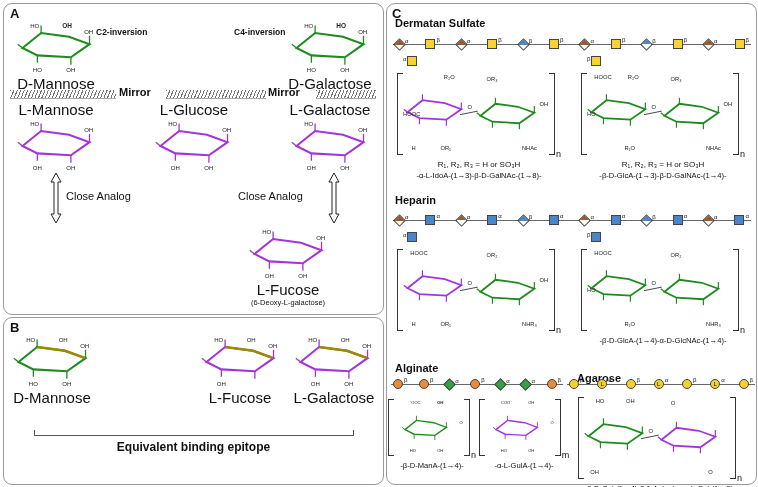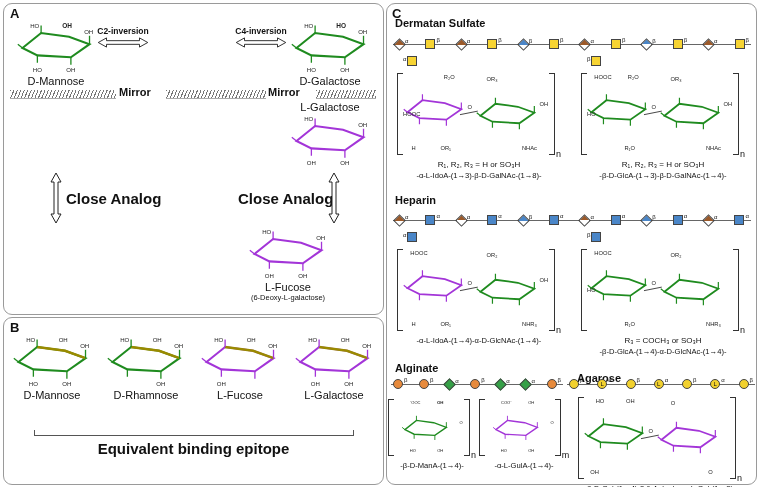--- a/index.html
+++ b/index.html
@@ -6,35 +6,35 @@
   body{width:758px;height:487px;position:relative;font-family:"Liberation Sans",sans-serif;color:#111;overflow:hidden}
   .panel{position:absolute;border:1.4px solid #9a9a9a;border-radius:9px;background:#fff}
   #panelA{left:3px;top:3px;width:379px;height:310px}
   #panelB{left:3px;top:317px;width:379px;height:166px}
   #panelC{left:386px;top:3px;width:369px;height:480px}
   .plabel{position:absolute;font-weight:bold;font-size:13px}
   
   .sugar{position:absolute;display:flex;flex-direction:column;align-items:center}
   .sugar .ring{width:88px;height:54px;flex:0 0 auto}
   .name-top{flex-direction:column-reverse}
-  .sname{font-size:11px;margin-top:1px;white-space:nowrap}
+  .sname{font-size:15px;margin-top:1px;white-space:nowrap}
   .ssub{font-size:7.5px;white-space:nowrap}
   .rl{font-size:6.5px;fill:#222}
   .rl.bold{font-weight:bold;font-size:7px}
   
-  .inv{position:absolute;display:flex;flex-direction:column;align-items:center;font-size:8.5px;font-weight:bold;white-space:nowrap}
+  .inv{position:absolute;display:flex;flex-direction:row;align-items:center;font-size:8.5px;font-weight:bold;white-space:nowrap}
   .inv svg{width:54px;height:11px;margin-top:1px}
   
   .mbar{position:absolute;height:8px;background:repeating-linear-gradient(112deg,#777 0 1px,rgba(0,0,0,0) 1px 3.2px);border-bottom:1px solid #aaa}
   .mirror-word{position:absolute;font-weight:bold;font-size:11px}
   .ca-arrow{position:absolute;width:12px;height:52px}
-  .ca-text{position:absolute;font-weight:bold;font-size:15px;white-space:nowrap}
+  .ca-text{position:absolute;font-weight:normal;font-size:11px;white-space:nowrap}
   
   .bbrace{position:absolute;height:5px;border-left:1px solid #555;border-right:1px solid #555;border-bottom:1px solid #555}
-  .bcaption{position:absolute;width:100%;text-align:center;font-weight:bold;font-size:15px}
+  .bcaption{position:absolute;width:100%;text-align:center;font-weight:bold;font-size:12px}
   
   .sectitle{position:absolute;font-weight:bold;font-size:11px;white-space:nowrap}
   .chain{position:absolute;height:16px;display:flex;align-items:center;justify-content:space-between;padding:0 2px}
   .chain::before{content:"";position:absolute;left:0;right:0;top:50%;border-top:1.2px solid #666}
   .unit{position:relative;z-index:1;display:flex;align-items:flex-start}
   .unit sup{font-size:6px;line-height:1;margin-left:1px;margin-top:-2px}
   .shape{width:10px;height:10px;border:1px solid #444;background:var(--c);display:flex;align-items:center;justify-content:center;box-sizing:border-box}
   .shape.dmd{width:9px;height:9px;transform:rotate(45deg);background:var(--c)}
   .shape.dmd.split{background:linear-gradient(135deg,var(--c) 50%,#fff 50%)}
   .shape.circ{border-radius:50%}
@@ -97,20 +97,42 @@
       <polygon points="1,6 10,1 10,4 46,4 46,1 55,6 46,11 46,8 10,8 10,11" fill="#fff" stroke="#222" stroke-width="1"></polygon>
     </svg>
   </div>
 
   <div class="mbar" style="left:6px;top:86px;width:106px"></div>
   <div class="mirror-word" style="left:115px;top:82px">Mirror</div>
   <div class="mbar" style="left:162px;top:86px;width:100px"></div>
   <div class="mirror-word" style="left:264px;top:82px">Mirror</div>
   <div class="mbar" style="left:312px;top:86px;width:60px"></div>
 
+  <div class="sugar name-top" style="left:0px;top:96px;width:104px">
+      <svg class="ring" viewBox="0 0 84 58">
+        <path d="M6,30 L26,14 L56,18 L78,26 L58,40 L22,38 Z" fill="none" stroke="#a335d8" stroke-width="2.2"></path>
+        <path d="M26,14 L26,6 M78,26 L78,17 M22,38 L22,46 M58,40 L58,48 M6,30 L1,26" stroke="#a335d8" stroke-width="1.4" fill="none"></path>
+        <text class="rl" x="24" y="9" text-anchor="end">HO</text>
+        <text class="rl" x="82" y="15" text-anchor="end">OH</text>
+        <text class="rl" x="22" y="56" text-anchor="middle">OH</text>
+        <text class="rl" x="58" y="56" text-anchor="middle">OH</text>
+      </svg>
+    <div class="sname">L-Mannose</div>
+  </div>
+  <div class="sugar name-top" style="left:138px;top:96px;width:104px">
+      <svg class="ring" viewBox="0 0 84 58">
+        <path d="M6,30 L26,14 L56,18 L78,26 L58,40 L22,38 Z" fill="none" stroke="#a335d8" stroke-width="2.2"></path>
+        <path d="M26,14 L26,6 M78,26 L78,17 M22,38 L22,46 M58,40 L58,48 M6,30 L1,26" stroke="#a335d8" stroke-width="1.4" fill="none"></path>
+        <text class="rl" x="24" y="9" text-anchor="end">HO</text>
+        <text class="rl" x="82" y="15" text-anchor="end">OH</text>
+        <text class="rl" x="22" y="56" text-anchor="middle">OH</text>
+        <text class="rl" x="58" y="56" text-anchor="middle">OH</text>
+      </svg>
+    <div class="sname">L-Glucose</div>
+  </div>
   <div class="sugar name-top" style="left:274px;top:96px;width:104px">
       <svg class="ring" viewBox="0 0 84 58">
         <path d="M6,30 L26,14 L56,18 L78,26 L58,40 L22,38 Z" fill="none" stroke="#a335d8" stroke-width="2.2"></path>
         <path d="M26,14 L26,6 M78,26 L78,17 M22,38 L22,46 M58,40 L58,48 M6,30 L1,26" stroke="#a335d8" stroke-width="1.4" fill="none"></path>
         <text class="rl" x="24" y="9" text-anchor="end">HO</text>
         <text class="rl" x="82" y="15" text-anchor="end">OH</text>
         <text class="rl" x="22" y="56" text-anchor="middle">OH</text>
         <text class="rl" x="58" y="56" text-anchor="middle">OH</text>
       </svg>
     <div class="sname">L-Galactose</div>
@@ -147,32 +169,20 @@
         <path d="M6,30 L26,14 L56,18 L78,26 L58,40 L22,38 Z" fill="none" stroke="#1f8b1f" stroke-width="2.2"></path>
         <path d="M26,14 L56,18 L78,26" fill="none" stroke="#9a8a00" stroke-width="2.6"></path>
         <path d="M26,14 L26,6 M78,26 L78,17 M22,38 L22,46 M58,40 L58,48 M6,30 L1,26" stroke="#1f8b1f" stroke-width="1.4" fill="none"></path>
         <text class="rl" x="24" y="9" text-anchor="end">HO</text>
         <text class="rl" x="54" y="9" text-anchor="middle">OH</text>
         <text class="rl" x="82" y="15" text-anchor="end">OH</text>
         <text class="rl" x="22" y="56" text-anchor="middle">HO</text>
         <text class="rl" x="58" y="56" text-anchor="middle">OH</text>
       </svg>
     <div class="sname">D-Mannose</div>
-  </div>
-  <div class="sugar" style="left:94px;top:16px;width:96px">
-      <svg class="ring" viewBox="0 0 84 58">
-        <path d="M6,30 L26,14 L56,18 L78,26 L58,40 L22,38 Z" fill="none" stroke="#1f8b1f" stroke-width="2.2"></path>
-        <path d="M26,14 L56,18 L78,26" fill="none" stroke="#9a8a00" stroke-width="2.6"></path>
-        <path d="M26,14 L26,6 M78,26 L78,17 M22,38 L22,46 M58,40 L58,48 M6,30 L1,26" stroke="#1f8b1f" stroke-width="1.4" fill="none"></path>
-        <text class="rl" x="24" y="9" text-anchor="end">HO</text>
-        <text class="rl" x="54" y="9" text-anchor="middle">OH</text>
-        <text class="rl" x="82" y="15" text-anchor="end">OH</text>
-        <text class="rl" x="58" y="56" text-anchor="middle">OH</text>
-      </svg>
-    <div class="sname">D-Rhamnose</div>
   </div>
   <div class="sugar" style="left:188px;top:16px;width:96px">
       <svg class="ring" viewBox="0 0 84 58">
         <path d="M6,30 L26,14 L56,18 L78,26 L58,40 L22,38 Z" fill="none" stroke="#a335d8" stroke-width="2.2"></path>
         <path d="M26,14 L56,18 L78,26" fill="none" stroke="#9a8a00" stroke-width="2.6"></path>
         <path d="M26,14 L26,6 M78,26 L78,17 M22,38 L22,46 M58,40 L58,48 M6,30 L1,26" stroke="#a335d8" stroke-width="1.4" fill="none"></path>
         <text class="rl" x="24" y="9" text-anchor="end">HO</text>
         <text class="rl" x="54" y="9" text-anchor="middle">OH</text>
         <text class="rl" x="82" y="15" text-anchor="end">OH</text>
         <text class="rl" x="22" y="56" text-anchor="middle">OH</text>
@@ -397,21 +407,20 @@
             <text class="rl" x="100" y="12" text-anchor="middle">OR₂</text>
             <text class="rl" x="163" y="40" text-anchor="end">OH</text>
             <text class="rl" x="75" y="44" text-anchor="middle">O</text>
             <text class="rl" x="12" y="90" text-anchor="middle">H</text>
             <text class="rl" x="48" y="90" text-anchor="middle">OR₁</text>
             <text class="rl" x="142" y="90" text-anchor="middle">NHR₃</text>
           </svg></span>
       <div class="rbr"></div>
       <span class="nsub">n</span>
     </div>
-    <div class="linkage">-α-L-IdoA-(1→4)-α-D-GlcNAc-(1→4)-</div>
   </div>
 
   <div class="group" style="left:186px;top:228px;width:180px">
     <div class="mini">
         <span class="unit">
           <span class="shape sq" style="--c:#4a86c8"></span>
           <sup>β</sup>
         </span>
       </div>
     <div class="bstruct">
@@ -429,21 +438,20 @@
             <text class="rl" x="18" y="10" text-anchor="middle">HOOC</text>
             <text class="rl" x="100" y="12" text-anchor="middle">OR₂</text>
             <text class="rl" x="0" y="52" text-anchor="start">HO</text>
             <text class="rl" x="75" y="44" text-anchor="middle">O</text>
             <text class="rl" x="48" y="90" text-anchor="middle">R₁O</text>
             <text class="rl" x="142" y="90" text-anchor="middle">NHR₃</text>
           </svg></span>
       <div class="rbr"></div>
       <span class="nsub">n</span>
     </div>
-    <div class="rline">R₃ = COCH₃ or SO₃H</div>
     <div class="linkage">-β-D-GlcA-(1→4)-α-D-GlcNAc-(1→4)-</div>
   </div>
 
   <div class="sectitle" style="left:8px;top:358px">Alginate</div>
   <div class="sectitle" style="left:190px;top:368px">Agarose</div>
   <div class="chain" style="left:4px;top:372px;width:168px">
       <span class="unit">
         <span class="shape circ" style="--c:#e78a3c"></span>
         <sup>β</sup>
       </span>

